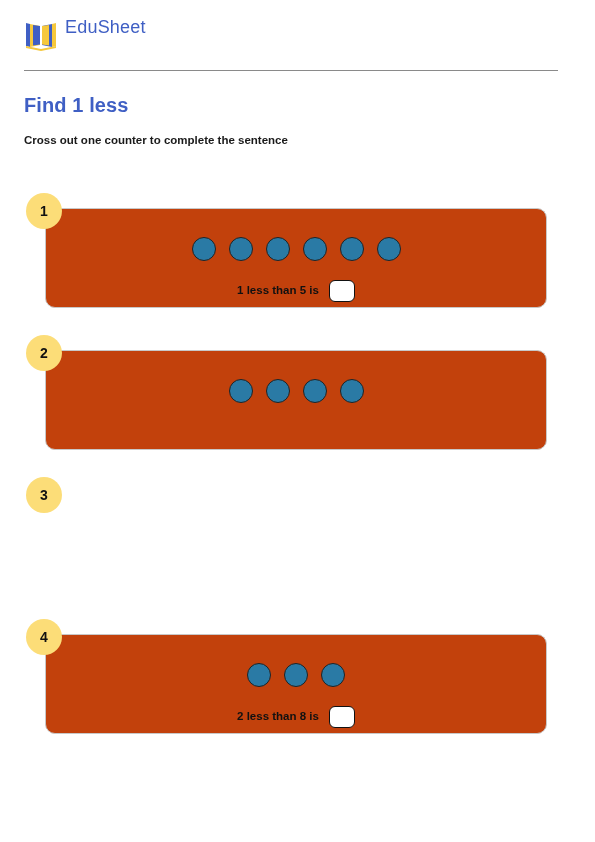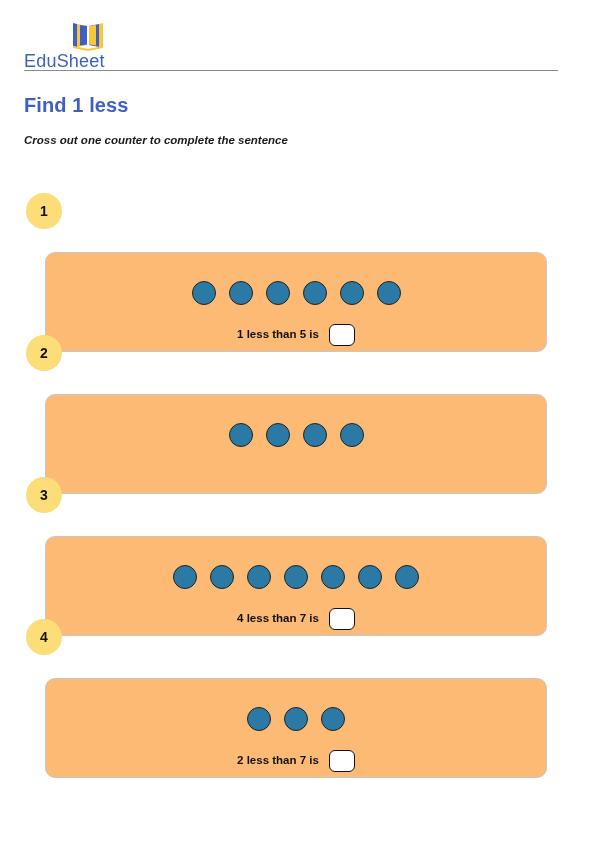--- a/index.html
+++ b/index.html
@@ -14,23 +14,22 @@
     overflow: hidden;
     position: relative;
   }
 
   
   .header {
     position: absolute;
     left: 24px;
     top: 18px;
     display: flex;
-    align-items: flex-end;
-    gap: 0;
-    flex-direction: column;
+    align-items: flex-start;
+    gap: 7px;
   }
   .logo-icon {
     width: 34px;
     height: 34px;
     flex: 0 0 34px;
     display: block;
   }
   .brand-name {
     font-size: 18px;
     font-weight: 400;
@@ -59,21 +58,20 @@
     letter-spacing: 0.1px;
   }
   .sheet-instruction {
     position: absolute;
     left: 24px;
     top: 133px;
     font-size: 11.5px;
     font-weight: bold;
     color: #1a1a1a;
     line-height: 1.3;
-    font-style: italic;
   }
 
   
   .problems {
     position: absolute;
     left: 0;
     top: 193px;
     width: 595px;
   }
   .problem {
@@ -83,22 +81,21 @@
   }
   .problem-card {
     position: absolute;
     left: 45px;
     top: 15px;
     width: 502px;
     height: 100px;
     box-sizing: border-box;
     border: 1px solid #c8c8c8;
     border-radius: 10px;
-    background: #fdba74;
-    margin-top: 44px;
+    background: #c2410c;
   }
   .problem-badge {
     position: absolute;
     left: 26px;
     top: 0px;
     width: 36px;
     height: 36px;
     border-radius: 50%;
     background: #fcdd78;
     color: #111111;
@@ -207,44 +204,29 @@
         <div class="counter-row">
           <div class="counter"></div>
           <div class="counter"></div>
           <div class="counter"></div>
           <div class="counter"></div>
         </div>
       </div>
       <div class="problem-badge">2</div>
     </div>
     <div class="problem">
+      <div class="problem-badge">3</div>
+    </div>
+    <div class="problem">
       <div class="problem-card">
         <div class="counter-row">
           <div class="counter"></div>
           <div class="counter"></div>
           <div class="counter"></div>
-          <div class="counter"></div>
-          <div class="counter"></div>
-          <div class="counter"></div>
-          <div class="counter"></div>
         </div>
         <div class="sentence-row">
-          <span class="sentence-text">4 less than 7 is</span>
-          <div class="answer-box"></div>
-        </div>
-      </div>
-      <div class="problem-badge">3</div>
-    </div>
-    <div class="problem">
-      <div class="problem-card">
-        <div class="counter-row">
-          <div class="counter"></div>
-          <div class="counter"></div>
-          <div class="counter"></div>
-        </div>
-        <div class="sentence-row">
-          <span class="sentence-text">2 less than 7 is</span>
+          <span class="sentence-text">2 less than 8 is</span>
           <div class="answer-box"></div>
         </div>
       </div>
       <div class="problem-badge">4</div>
     </div>
   </div>
 
 </body></html>

